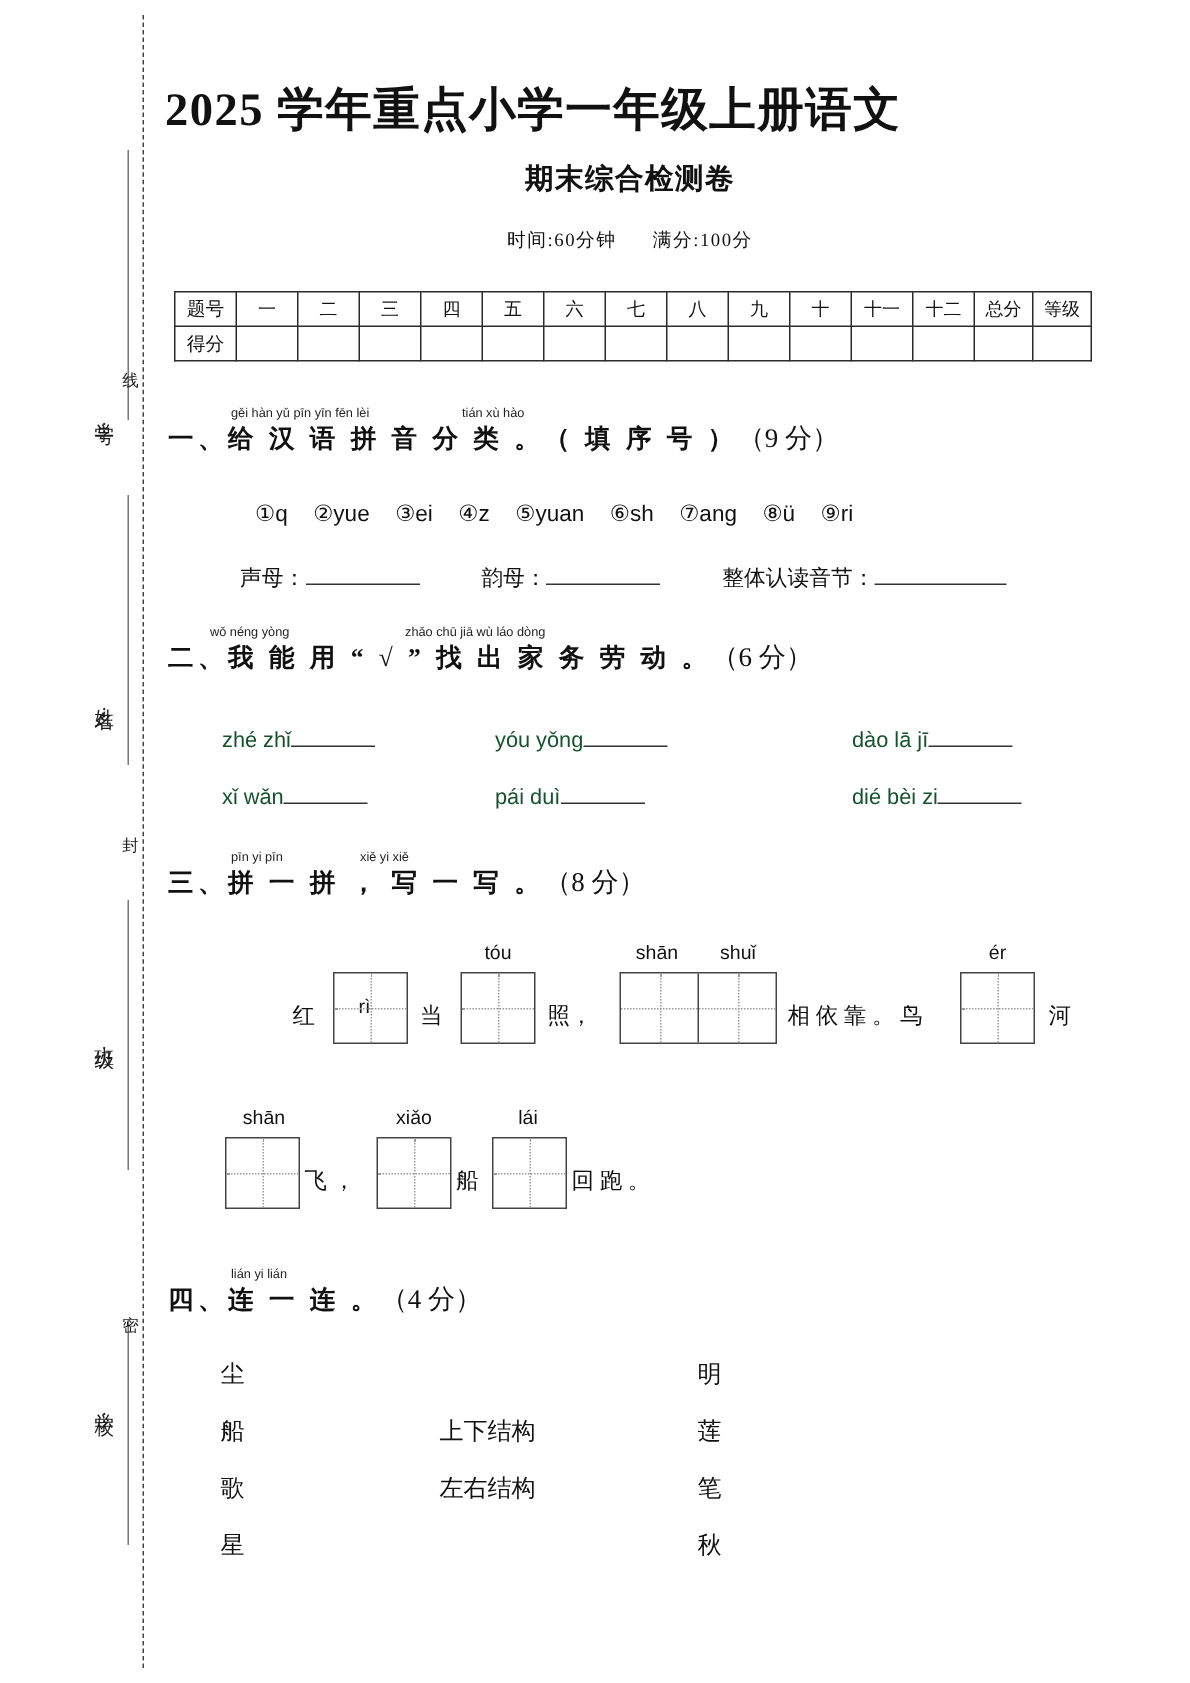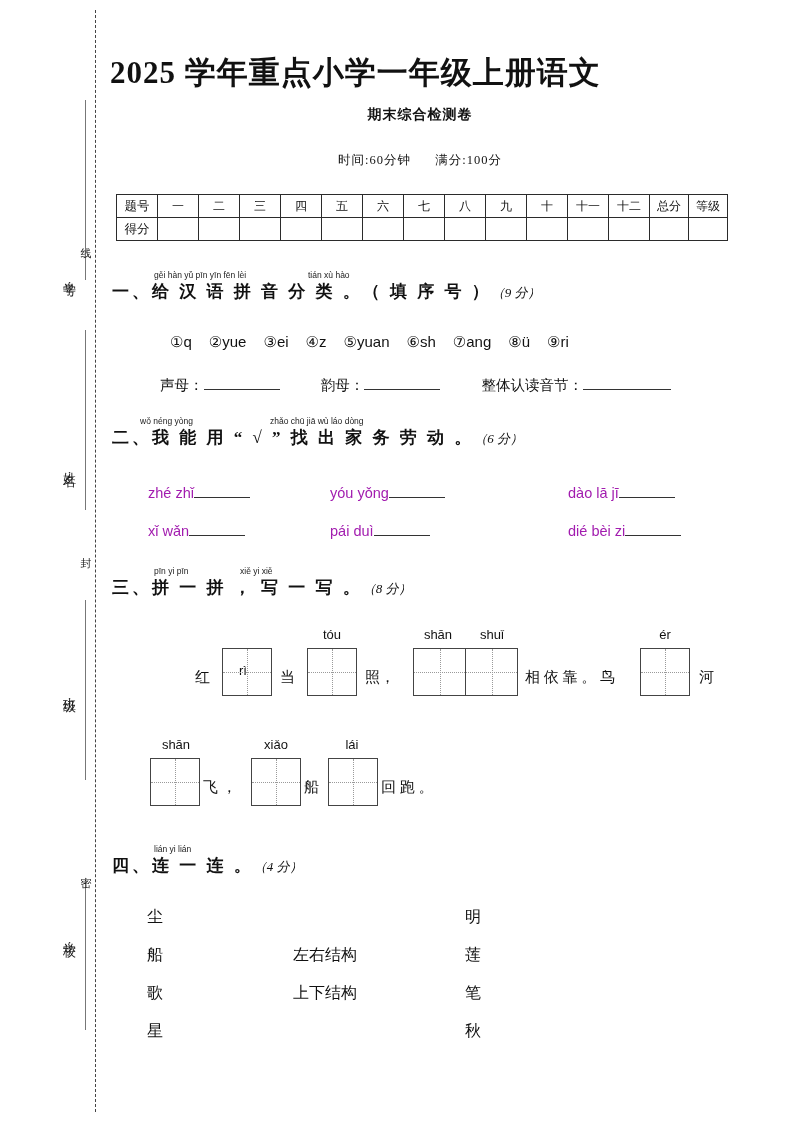--- a/index.html
+++ b/index.html
@@ -45,21 +45,21 @@
   .title-main{
     position:absolute;top:52px;left:110px;width:620px;
     text-align:left;
     font-family:"Liberation Serif", serif;
     font-size:31px;font-weight:bold;
     letter-spacing:1px;
     white-space:nowrap;
   }
   .title-sub{
     position:absolute;top:106px;left:110px;width:620px;
-    text-align:center;font-size:14px;font-weight:bold;
+    text-align:center;font-size:19px;font-weight:bold;
     letter-spacing:1px;
   }
   .title-meta{
     position:absolute;top:152px;left:110px;width:620px;
     text-align:center;font-size:12.5px;letter-spacing:1px;
   }
   .title-meta span{margin:0 10px;}
 
   
   .score-table{
@@ -84,26 +84,26 @@
   .q-py{
     position:absolute;top:-2px;left:0;
     font-size:8.5px;font-family:"Liberation Sans", sans-serif;
     color:#222;white-space:nowrap;
   }
   .q-title{
     position:absolute;top:8px;left:0;
     font-size:17px;font-weight:bold;
     letter-spacing:3px;white-space:nowrap;
   }
-  .q-title .pts{font-size:13px;font-weight:normal;letter-spacing:0;font-style:italic;}
+  .q-title .pts{font-size:18px;font-weight:normal;letter-spacing:0;}
 
   .py-label{
     font-family:"Liberation Sans", sans-serif;
     font-size:13.5px;
-    color:#a21caf;
+    color:#14532d;
     white-space:nowrap;
   }
 
   
   .opts{
     position:absolute;left:170px;
     font-family:"Liberation Sans", sans-serif;
     font-size:15px;white-space:nowrap;
   }
   .opts span{margin-right:17px;}
@@ -317,22 +317,22 @@
   </div>
 
   <div class="mcol" style="left:130px;top:898px;width:50px;">
     <div class="mrow">尘</div>
     <div class="mrow">船</div>
     <div class="mrow">歌</div>
     <div class="mrow">星</div>
   </div>
 
   <div class="mcol" style="left:270px;top:936px;width:110px;">
+    <div class="mrow">上下结构</div>
     <div class="mrow">左右结构</div>
-    <div class="mrow">上下结构</div>
   </div>
 
   <div class="mcol" style="left:448px;top:898px;width:50px;">
     <div class="mrow">明</div>
     <div class="mrow">莲</div>
     <div class="mrow">笔</div>
     <div class="mrow">秋</div>
   </div>
 
 </div>

